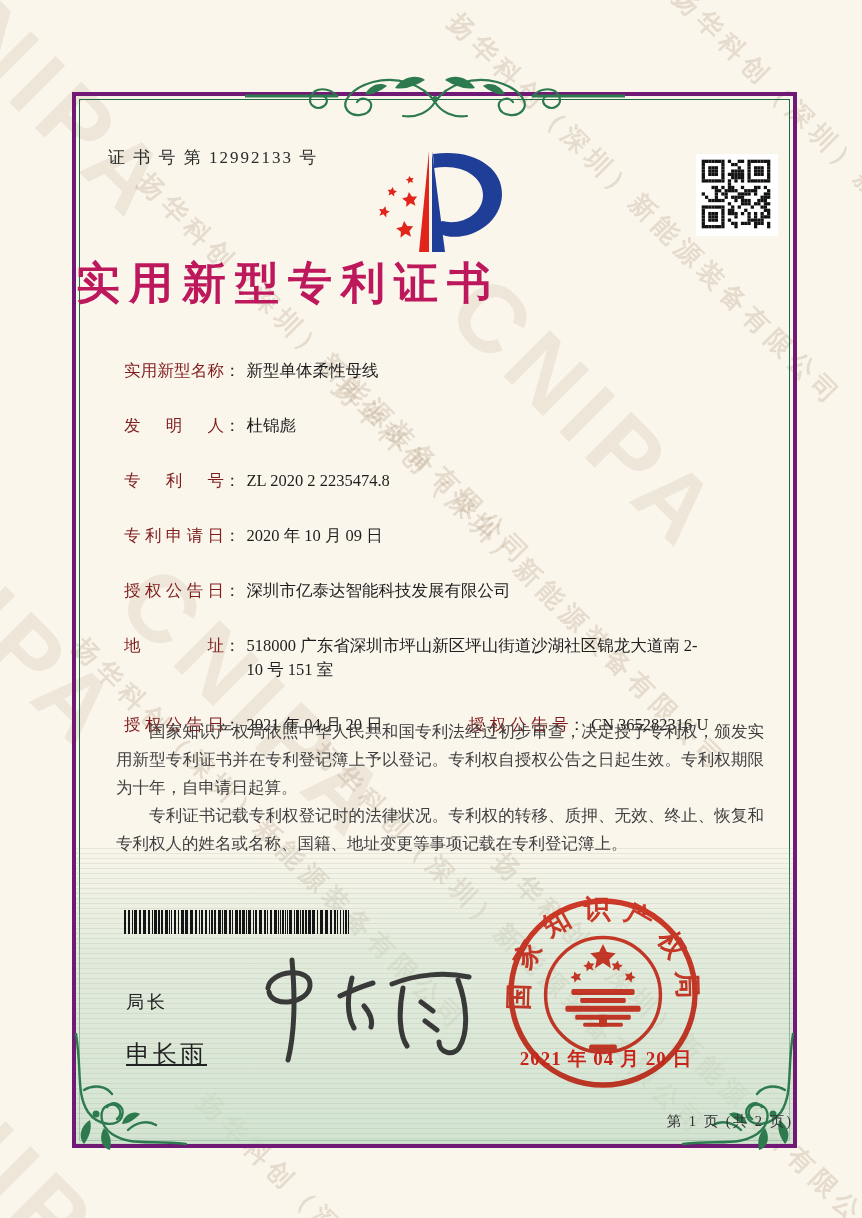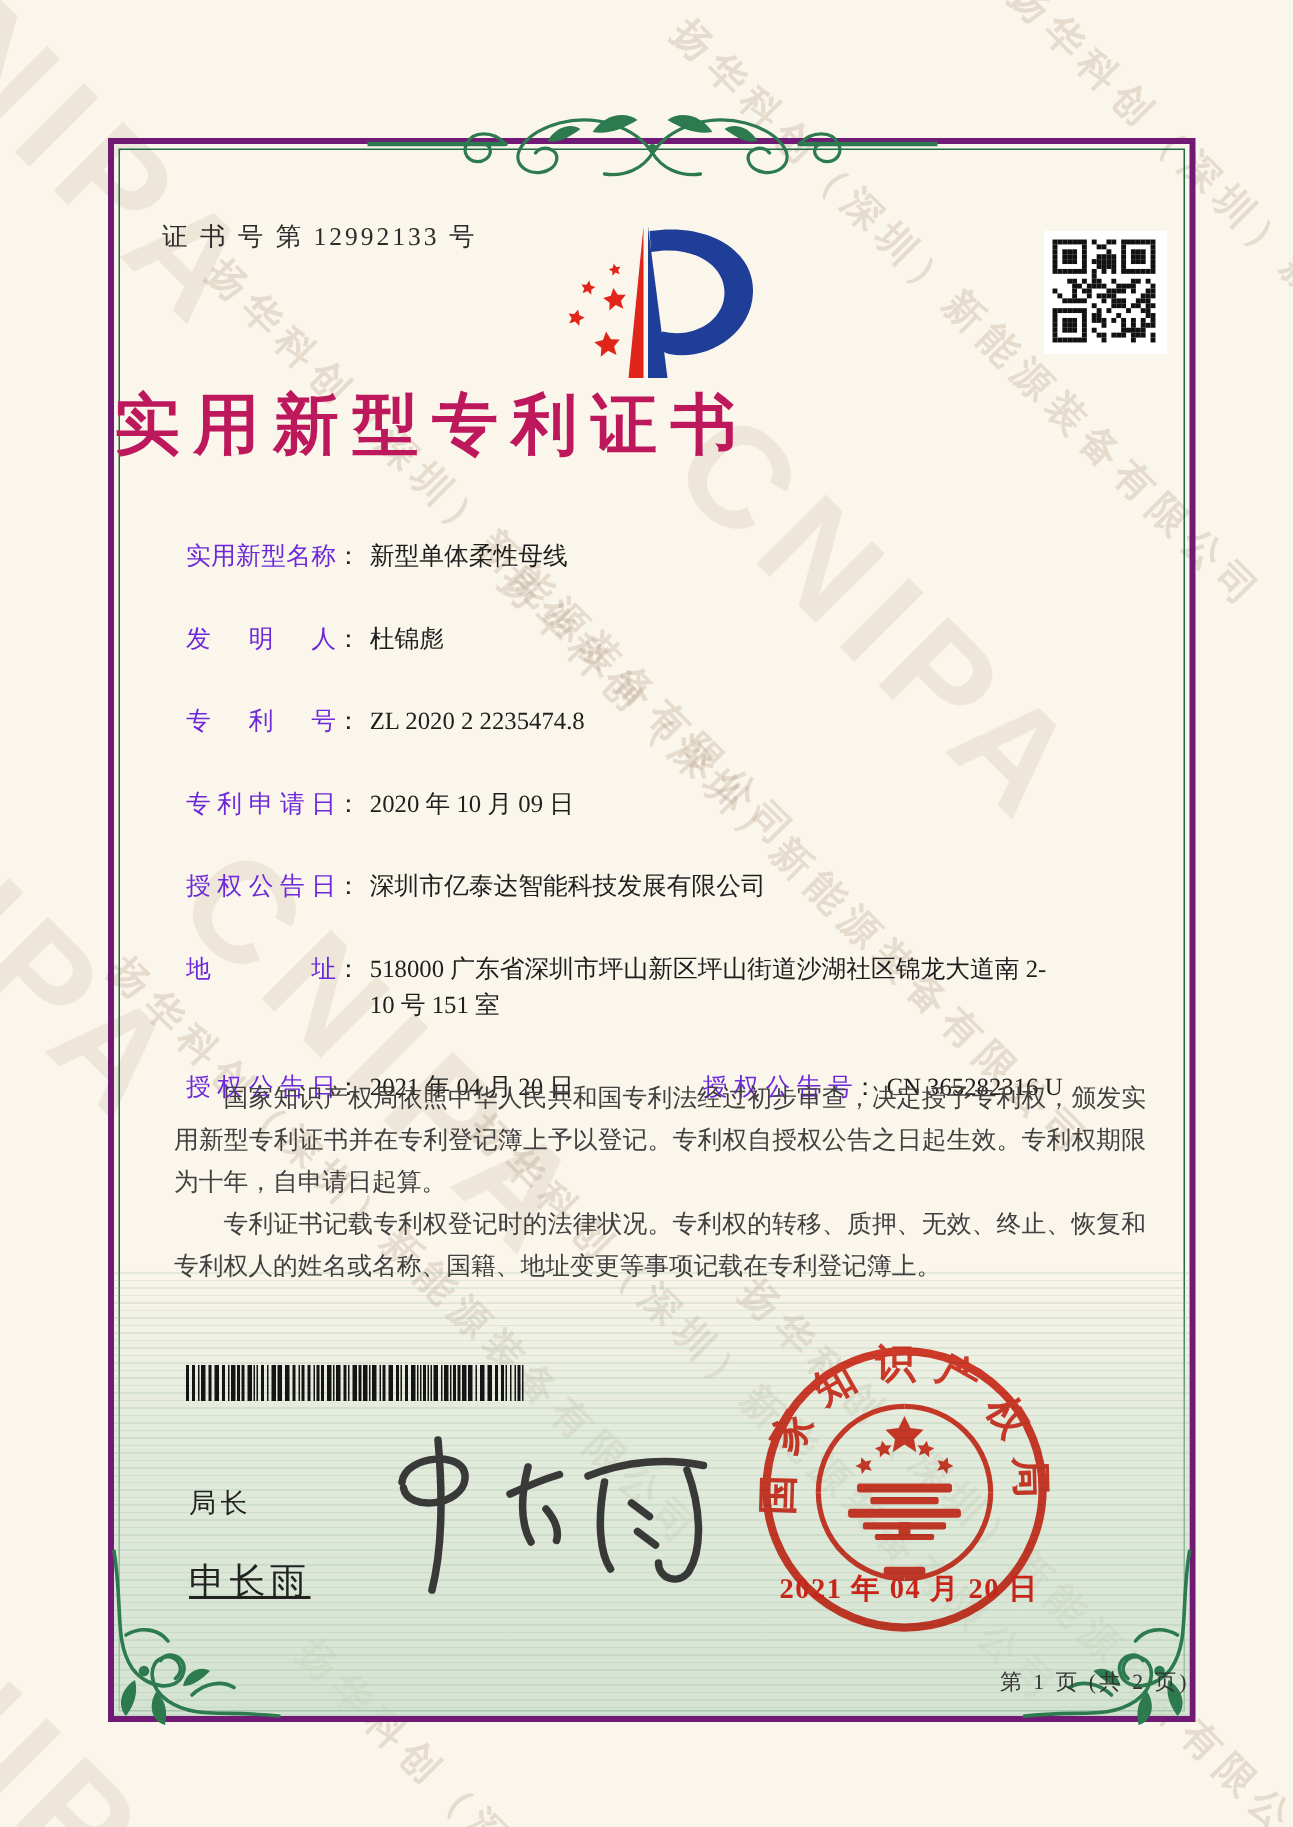--- a/index.html
+++ b/index.html
@@ -32,21 +32,21 @@
   .flourish.bl{left:-8px;bottom:-8px;}
   .flourish.br{right:-8px;bottom:-8px;transform:scaleX(-1);}
   
   .cert-no{position:absolute;left:32px;top:50px;font-size:17px;letter-spacing:2px;color:#2b2b2b;z-index:4;}
   .logo{position:absolute;left:278px;top:52px;z-index:4;}
   .qr{position:absolute;left:620px;top:58px;width:78px;height:78px;background:#fff;padding:2px;z-index:4;}
   .title{position:absolute;left:0;top:158px;width:100%;text-align:left;
     font-size:44px;font-weight:bold;letter-spacing:9px;color:#be185d;z-index:4;}
   .fields{position:absolute;left:48px;top:263px;width:620px;font-size:16.5px;z-index:4;}
   .field-row{margin-bottom:31px;line-height:24px;white-space:normal;}
-  .flabel{display:inline-block;width:100px;text-align:justify;text-align-last:justify;vertical-align:top;color:#6d28d9;}
+  .flabel{display:inline-block;width:100px;text-align:justify;text-align-last:justify;vertical-align:top;color:#7f1d1d;}
   .fcolon{vertical-align:top;}
   .fvalue{display:inline-block;width:462px;vertical-align:top;margin-left:6px;color:#1e1e1e;}
   .fvalue.short{width:212px;}
   .fvalue.auto{width:auto;}
   .flabel.second{margin-left:10px;}
   .paras{position:absolute;left:40px;top:622px;width:648px;font-size:16.5px;line-height:28px;
     text-align:justify;color:#404040;z-index:4;}
   .paras p{margin:0;text-indent:2em;}
   .barcode{position:absolute;left:48px;top:814px;z-index:4;}
   .director-title{position:absolute;left:50px;top:894px;font-size:18px;letter-spacing:3px;z-index:4;}

